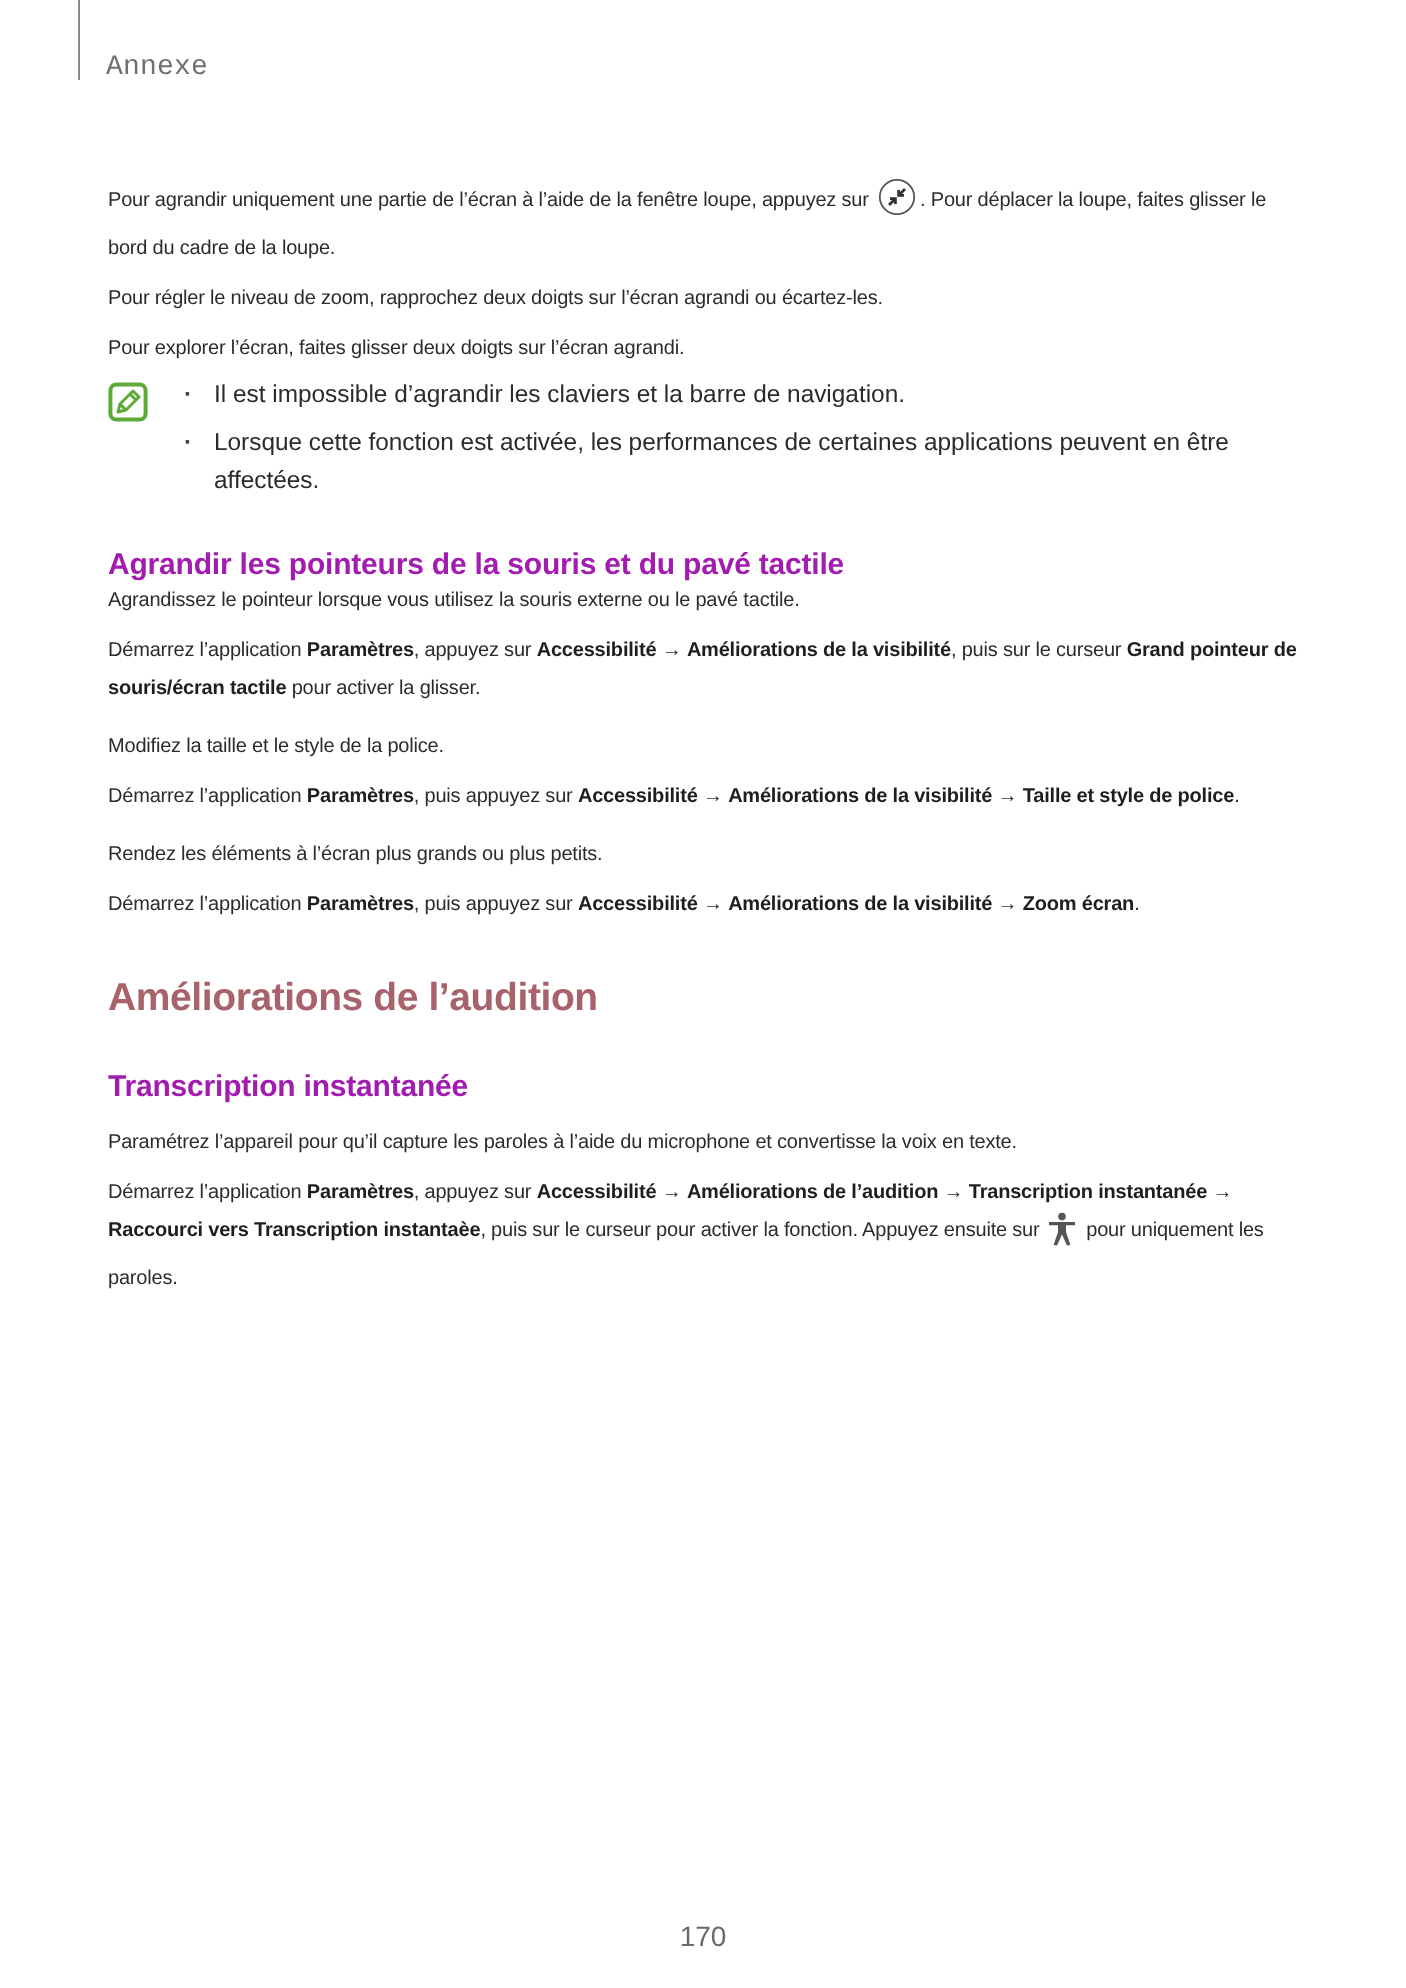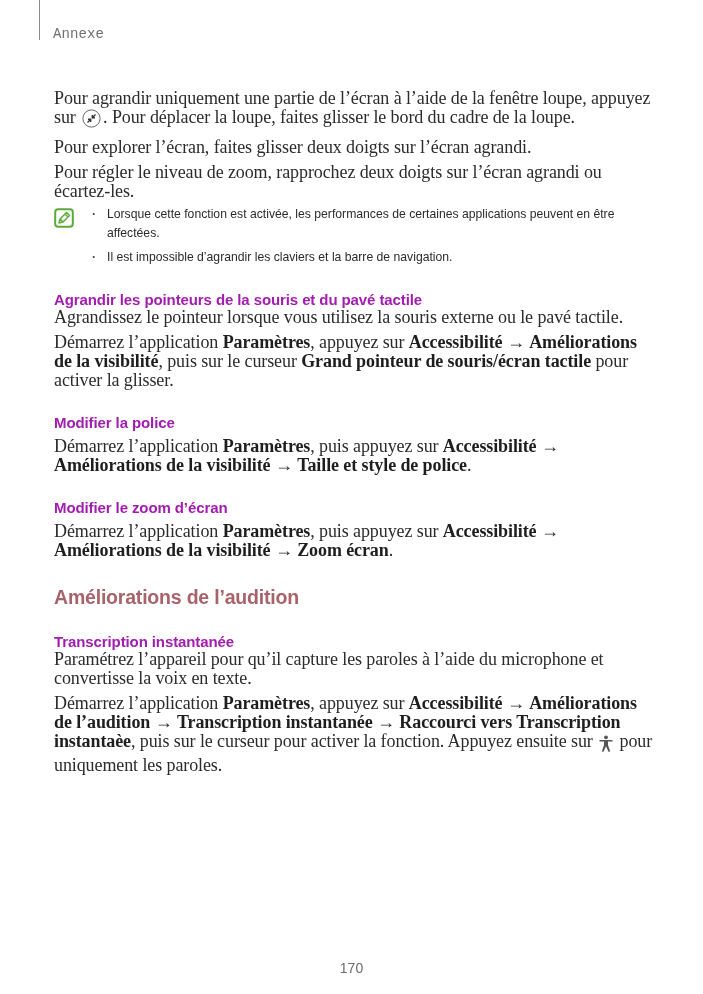--- a/index.html
+++ b/index.html
@@ -10,21 +10,21 @@
   }
   .margin-rule {
     position: absolute; left: 39px; top: 0; width: 1px; height: 40px;
     background: #8a8a8a;
   }
   .running-head {
     position: absolute; left: 53px; top: 26px;
     font-size: 14px; color: #707070; letter-spacing: 0.1px; font-family: Liberation Mono, monospace;
   }
   .content { position: absolute; left: 54px; top: 89px; width: 600px; }
-  p { margin: 0; font-size: 18px; line-height: 19px; letter-spacing: -0.1px; font-family: Liberation Serif, serif; }
+  p { margin: 0; font-size: 10px; line-height: 19px; letter-spacing: -0.1px; }
   .gap-s { margin-top: 6px; }
   b { font-weight: bold; color: #1e1e1e; }
   h3 {
     margin: 0; font-size: 15px; font-weight: bold; color: #a21caf;
     letter-spacing: -0.1px;
   }
   h2 {
     margin: 0; font-size: 19.5px; font-weight: bold; color: #a8636a;
     letter-spacing: -0.2px;
   }
@@ -51,50 +51,50 @@
 <div class="margin-rule"></div>
 <div class="running-head">Annexe</div>
 
 <div class="content">
 
   <p><span>Pour agrandir uniquement une partie de l’écran à l’aide de la fenêtre loupe, appuyez sur </span><span class="inline-icon"><svg width="19" height="19" viewBox="0 0 19 19">
           <circle cx="9.5" cy="9.5" r="8.6" fill="#fff" stroke="#555" stroke-width="0.9"></circle>
           <path d="M13.5 5.5 L10.5 8.5 M10.3 6 L10.3 8.7 L13 8.7" fill="none" stroke="#333" stroke-width="1.4"></path>
           <path d="M5.5 13.5 L8.5 10.5 M8.7 13 L8.7 10.3 L6 10.3" fill="none" stroke="#333" stroke-width="1.4"></path>
         </svg></span><span>. Pour déplacer la loupe, faites glisser le bord du cadre de la loupe.</span></p>
+  <p class="gap-s">Pour régler le niveau de zoom, rapprochez deux doigts sur l’écran agrandi ou écartez-les.</p>
   <p class="gap-s">Pour explorer l’écran, faites glisser deux doigts sur l’écran agrandi.</p>
-  <p class="gap-s">Pour régler le niveau de zoom, rapprochez deux doigts sur l’écran agrandi ou écartez-les.</p>
 
   <div class="note">
     <span class="note-icon">
       <svg width="20" height="20" viewBox="0 0 20 20">
           <rect x="1.2" y="1.2" width="17.6" height="17.6" rx="3" fill="none" stroke="#5daa3a" stroke-width="2"></rect>
           <path d="M5 15 L6 11 L12.5 4.5 L15.5 7.5 L9 14 Z M6 11 L9 14 M11 6 L14 9" fill="none" stroke="#5daa3a" stroke-width="1.5" stroke-linejoin="round"></path>
         </svg>
     </span>
     <ul>
+      <li>Il est impossible d’agrandir les claviers et la barre de navigation.</li>
       <li>Lorsque cette fonction est activée, les performances de certaines applications peuvent en être affectées.</li>
-      <li>Il est impossible d’agrandir les claviers et la barre de navigation.</li>
     </ul>
   </div>
 
   <h3 style="margin-top:24px">Agrandir les pointeurs de la souris et du pavé tactile</h3>
   <p style="">Agrandissez le pointeur lorsque vous utilisez la souris externe ou le pavé tactile.</p>
   <p class="gap-s"><span>Démarrez l’application </span><b>Paramètres</b><span>, appuyez sur </span><b>Accessibilité</b><span> → </span><b>Améliorations de la visibilité</b><span>, puis sur le curseur </span><b>Grand pointeur de souris/écran tactile</b><span> pour activer la glisser.</span></p>
 
-  <h3 style="margin-top:24px">Modifier la police</h3>
+  <p style="margin-top:10px">Modifiez la taille et le style de la police.</p>
   <p class="gap-s"><span>Démarrez l’application </span><b>Paramètres</b><span>, puis appuyez sur </span><b>Accessibilité</b><span> → </span><b>Améliorations de la visibilité</b><span> → </span><b>Taille et style de police</b><span>.</span></p>
 
-  <h3 style="margin-top:24px">Modifier le zoom d’écran</h3>
+  <p style="margin-top:10px">Rendez les éléments à l’écran plus grands ou plus petits.</p>
   <p class="gap-s"><span>Démarrez l’application </span><b>Paramètres</b><span>, puis appuyez sur </span><b>Accessibilité</b><span> → </span><b>Améliorations de la visibilité</b><span> → </span><b>Zoom écran</b><span>.</span></p>
 
   <h2 style="margin-top:26px">Améliorations de l’audition</h2>
 
   <h3 style="margin-top:24px">Transcription instantanée</h3>
-  <p style="">Paramétrez l’appareil pour qu’il capture les paroles à l’aide du microphone et convertisse la voix en texte.</p>
+  <p style="margin-top:10px">Paramétrez l’appareil pour qu’il capture les paroles à l’aide du microphone et convertisse la voix en texte.</p>
   <p class="gap-s"><span>Démarrez l’application </span><b>Paramètres</b><span>, appuyez sur </span><b>Accessibilité</b><span> → </span><b>Améliorations de l’audition</b><span> → </span><b>Transcription instantanée</b><span> → </span><b>Raccourci vers Transcription instantaèe</b><span>, puis sur le curseur pour activer la fonction. Appuyez ensuite sur </span><span class="inline-icon"><svg width="14" height="17" viewBox="0 0 14 17">
           <circle cx="7" cy="2.3" r="1.9" fill="#555"></circle>
           <path d="M0.5 5 L13.5 5 L13.5 6.6 L9 6.6 L9 10 L11.2 16.5 L9.5 16.8 L7 11.2 L4.5 16.8 L2.8 16.5 L5 10 L5 6.6 L0.5 6.6 Z" fill="#555"></path>
         </svg></span><span> pour uniquement les paroles.</span></p>
 
 </div>
 
 <div class="pagenum">170</div>
 
 </body></html>

